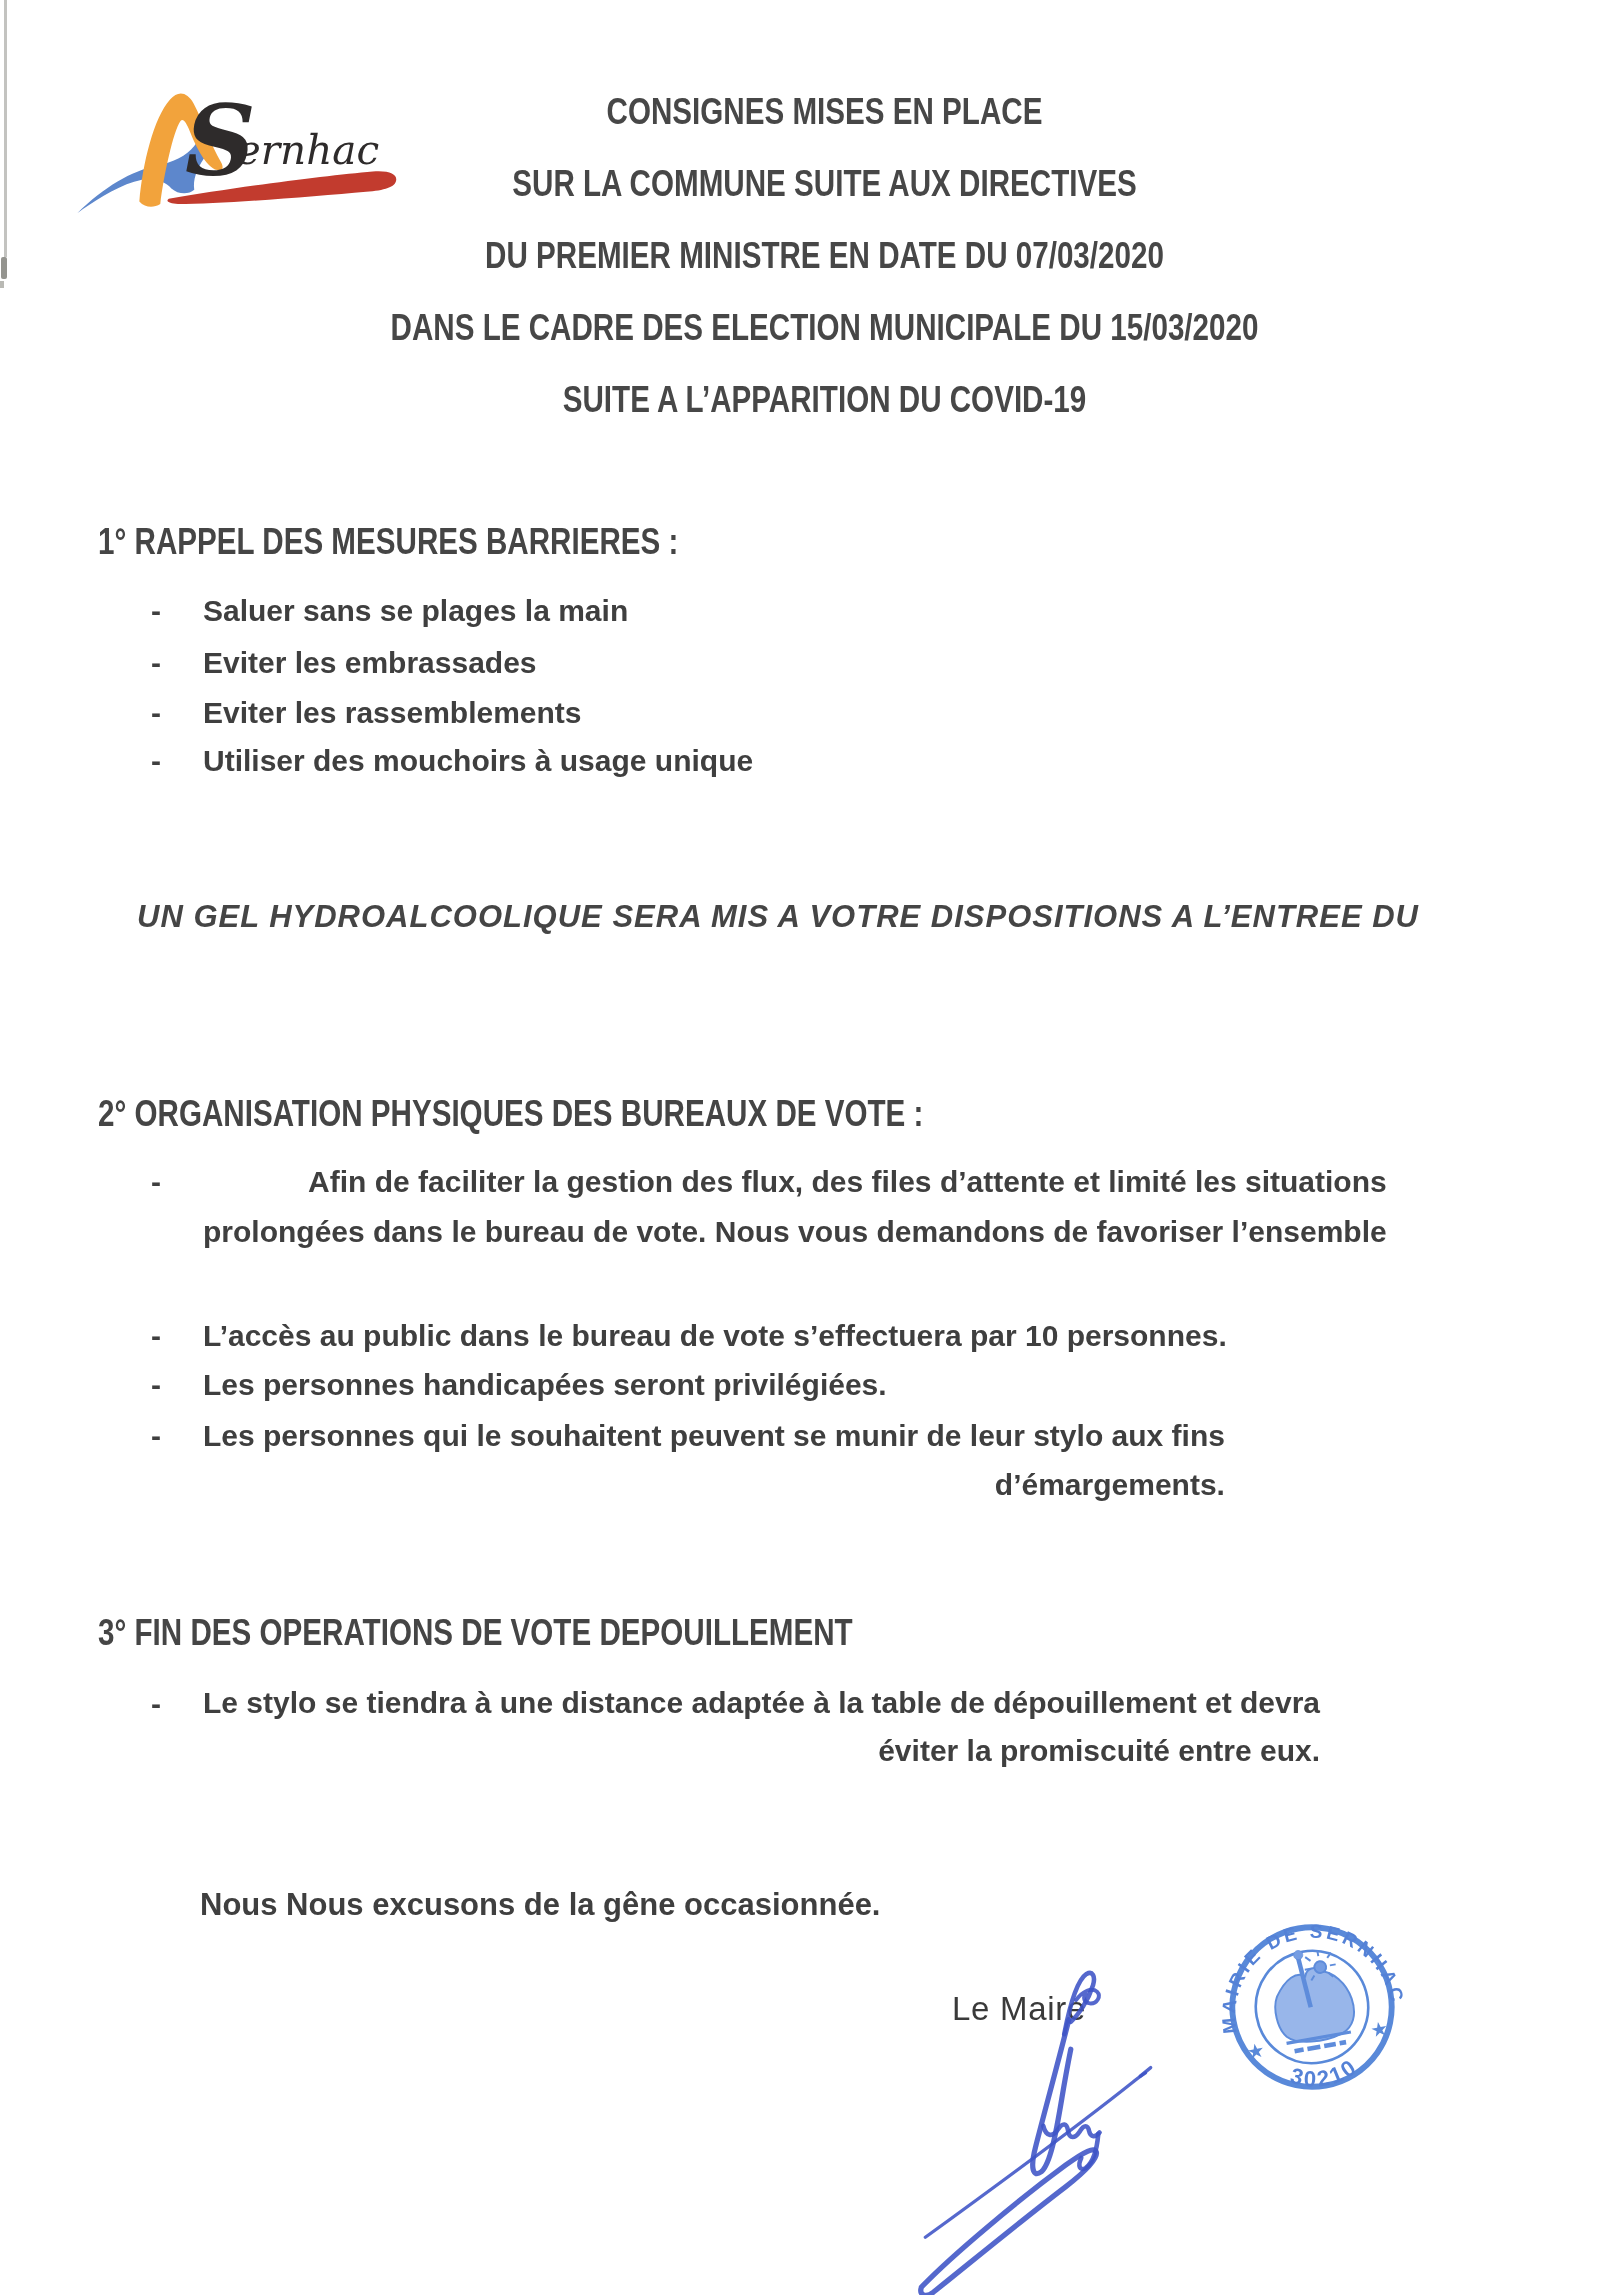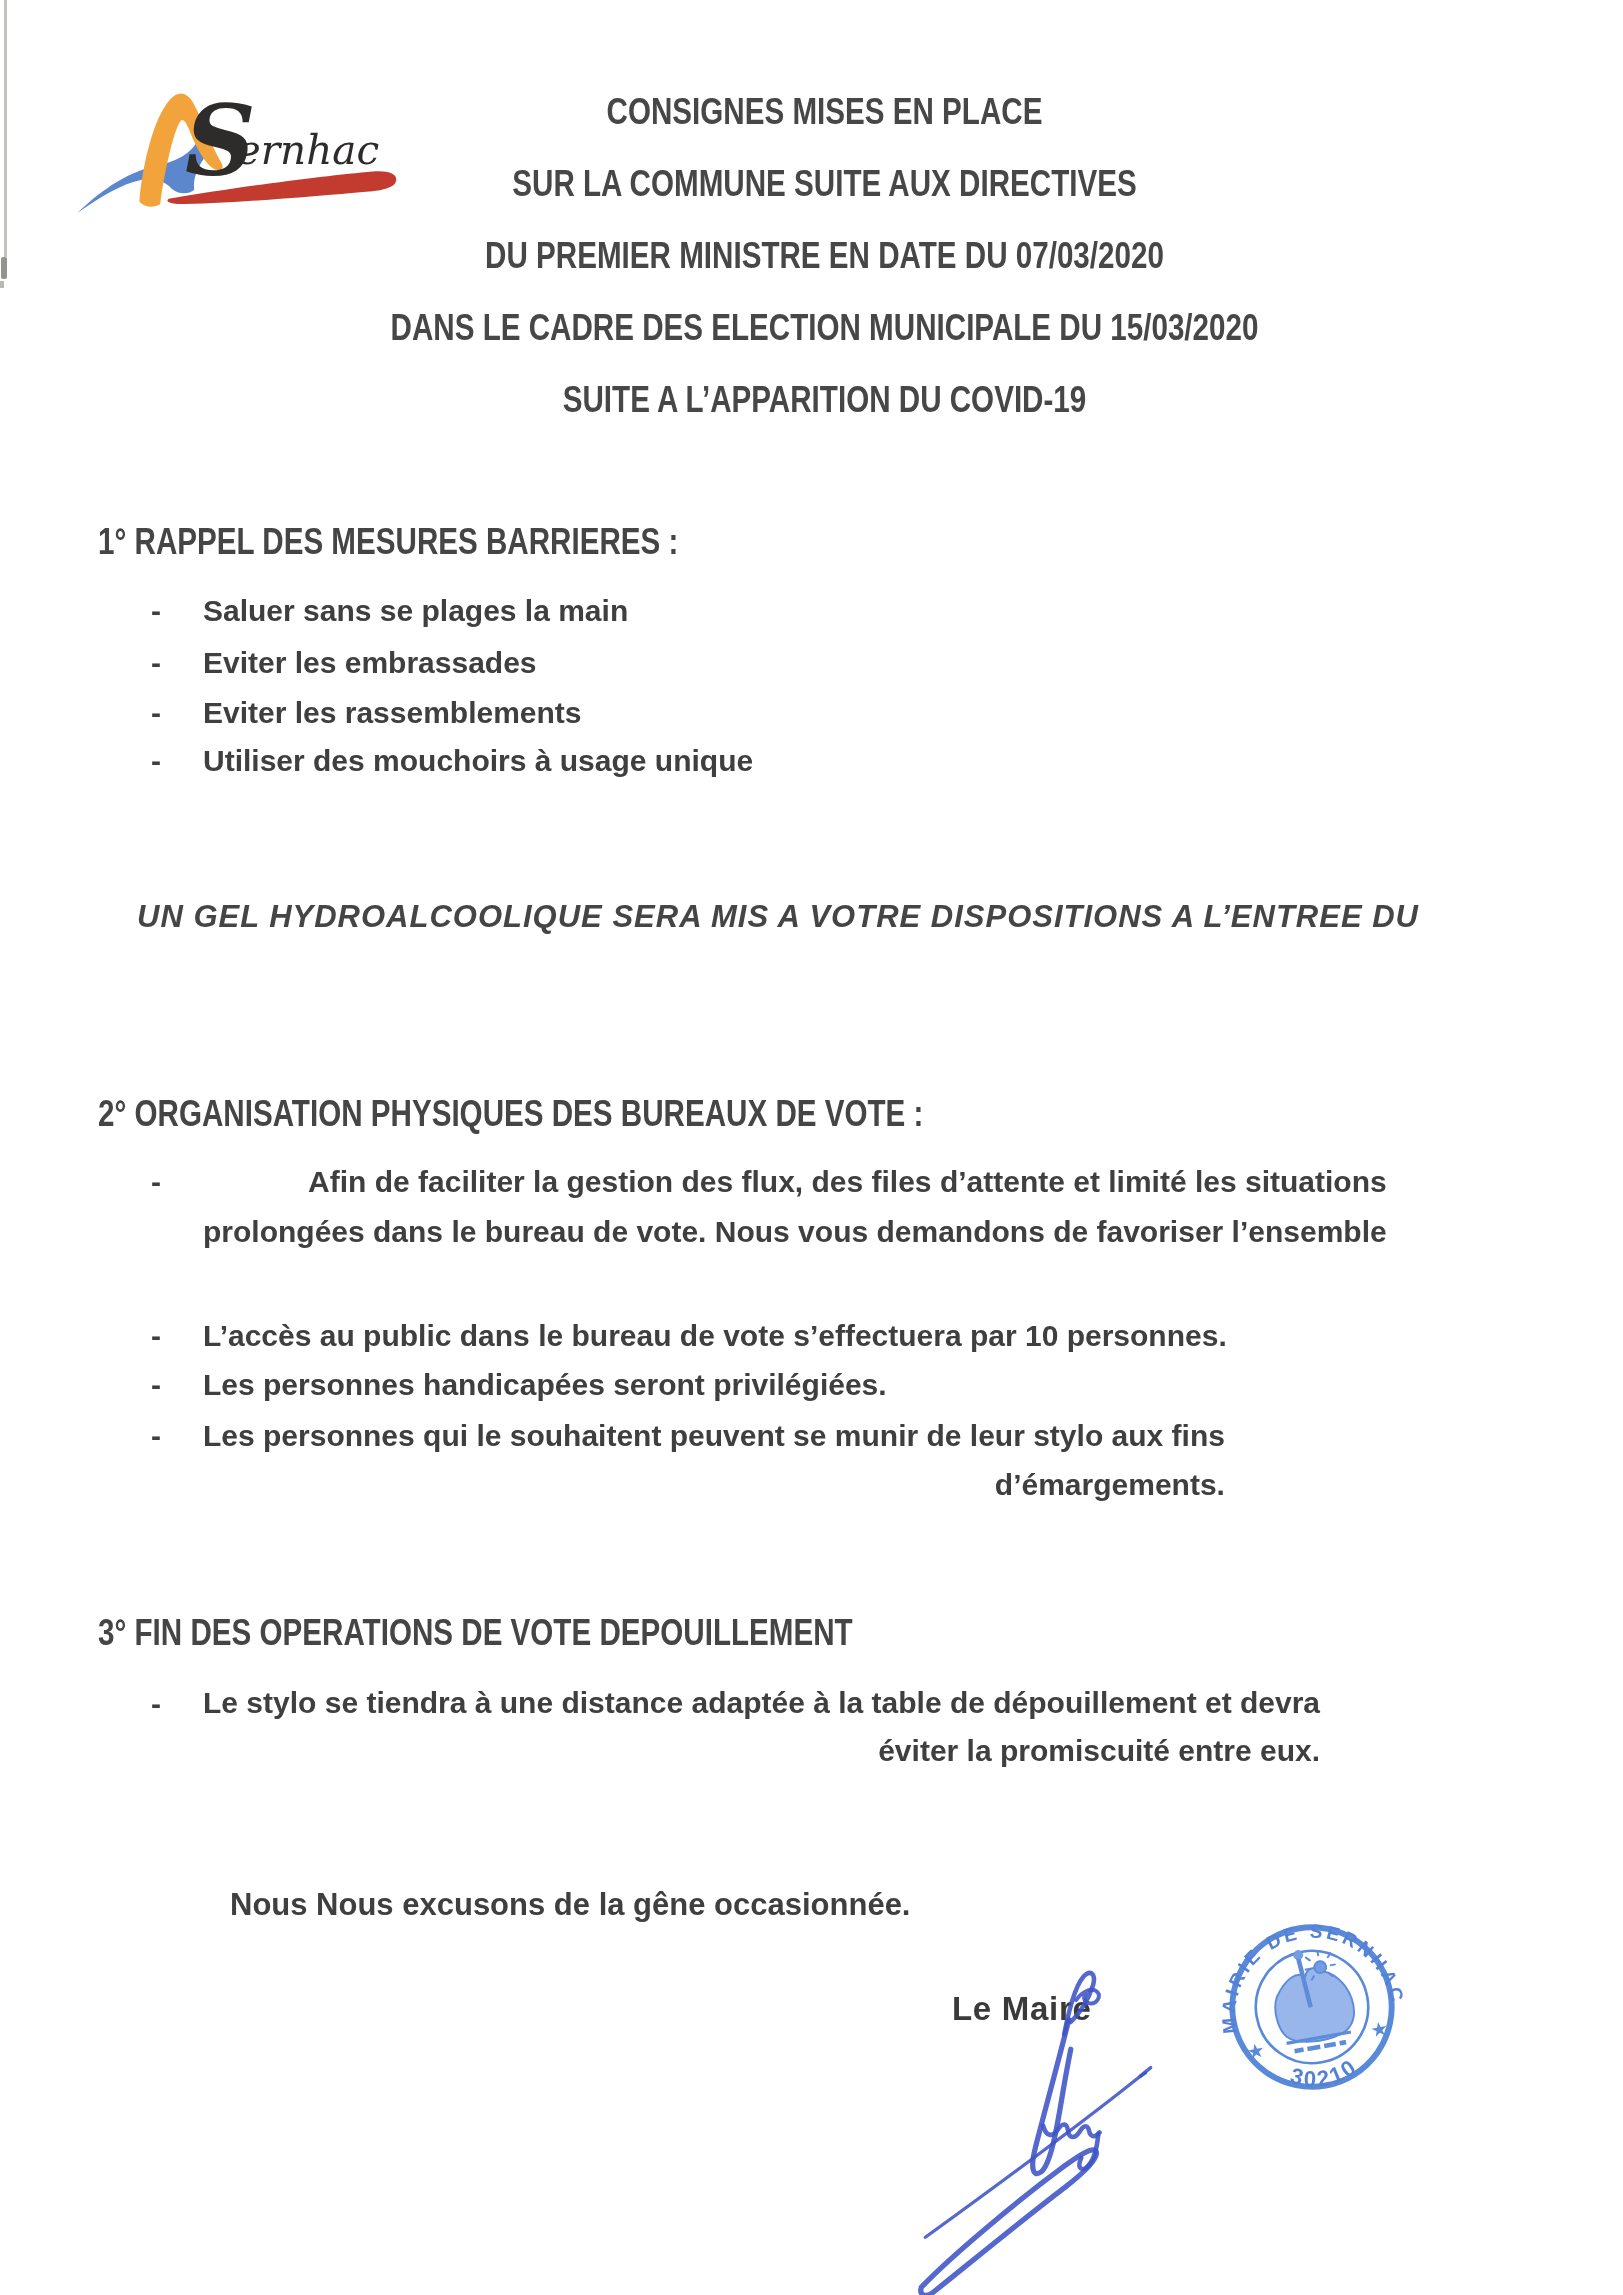--- a/index.html
+++ b/index.html
@@ -53,26 +53,26 @@
     position:absolute;left:137px;top:892px;width:1486px;
     text-align:left;
     font-size:31px;font-weight:700;font-style:italic;
     line-height:49px;letter-spacing:1px;
     color:#454545;
   }
 
   .closing{
     position:absolute;left:200px;top:1885px;
     font-size:31px;font-weight:700;line-height:39px;
-    color:#3f3f3f;white-space:nowrap;margin-left:30px;
+    color:#3f3f3f;white-space:nowrap;
   }
 
   .le-maire{
     position:absolute;left:952px;top:1990px;
-    font-size:33px;font-weight:700;letter-spacing:0.7px;
+    font-size:33px;font-weight:400;letter-spacing:0.7px;
     color:#3a3a3a;white-space:nowrap;
   }
 
   .signature{position:absolute;left:907px;top:1928px;width:511px;height:367px;}
   .stamp{position:absolute;left:1214px;top:1909px;width:196px;height:196px;}
 </style>
 </head>
 <body>
 
 <div class="page">

